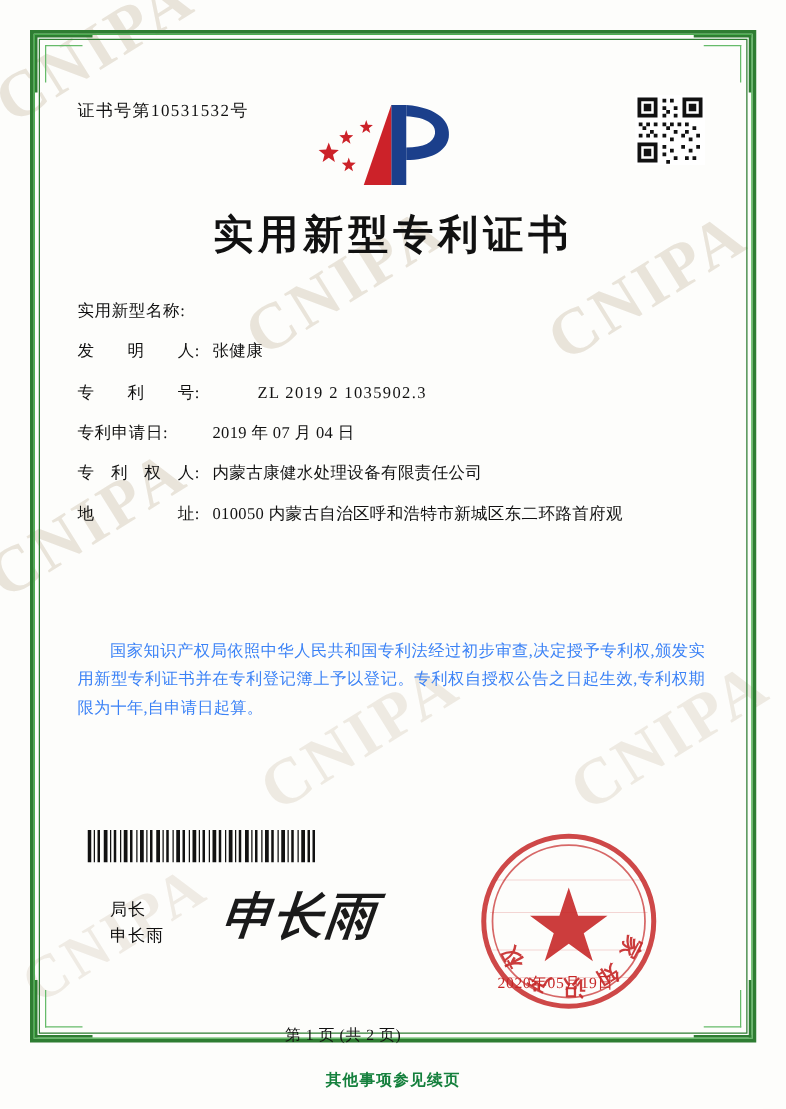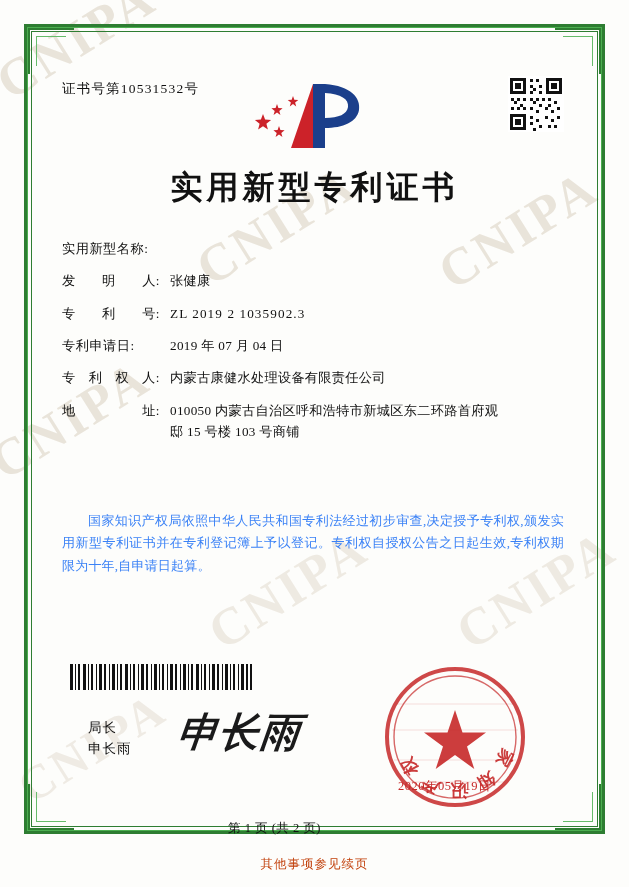--- a/index.html
+++ b/index.html
@@ -152,20 +152,21 @@
     box-sizing: border-box;
     width: 108px;
   }
   .field-value {
     flex: 1;
     letter-spacing: 0.3px;
   }
   .field-value.mono {
     font-family: "Liberation Serif", serif;
     letter-spacing: 1.1px;
+    margin-left: 36px;
   }
   .addr-second {
     margin-left: 108px;
     margin-top: -11px;
     margin-bottom: 14.5px;
     letter-spacing: 0.3px;
     font-size: 13.2px;
   }
   .two-col {
     display: flex;
@@ -242,22 +243,22 @@
     font-size: 12.5px;
     color: #111;
     letter-spacing: 0.5px;
   }
   .footer-note {
     position: absolute;
     left: 0; top: 856px;
     width: 629px;
     text-align: center;
     font-size: 12.5px;
-    font-weight: normal;
-    color: #c2410c;
+    font-weight: bold;
+    color: #15803d;
     letter-spacing: 1px;
   }
 </style>
 </head>
 <body>
 
 <div class="page">
 
   <div class="wm wm1">CNIPA</div>
   <div class="wm wm2">CNIPA</div>
@@ -396,21 +397,20 @@
       <div class="field-value">内蒙古康健水处理设备有限责任公司</div>
     </div>
 
     <div class="field-row">
       <div class="field-label spread">
         <span>地</span>
         <span>址:</span>
       </div>
       <div class="field-value">010050 内蒙古自治区呼和浩特市新城区东二环路首府观</div>
     </div>
-    <div class="addr-second">邸 15 号楼 103 号商铺</div>
 
 
   </div>
 
   <div class="para para1">国家知识产权局依照中华人民共和国专利法经过初步审查,决定授予专利权,颁发实用新型专利证书并在专利登记簿上予以登记。专利权自授权公告之日起生效,专利权期限为十年,自申请日起算。</div>
 
   <div class="barcode">
     <svg width="182" height="26" viewBox="0 0 182 26">
       <g fill="#111111">
         <rect x="0" y="0" width="3" height="26"></rect>

